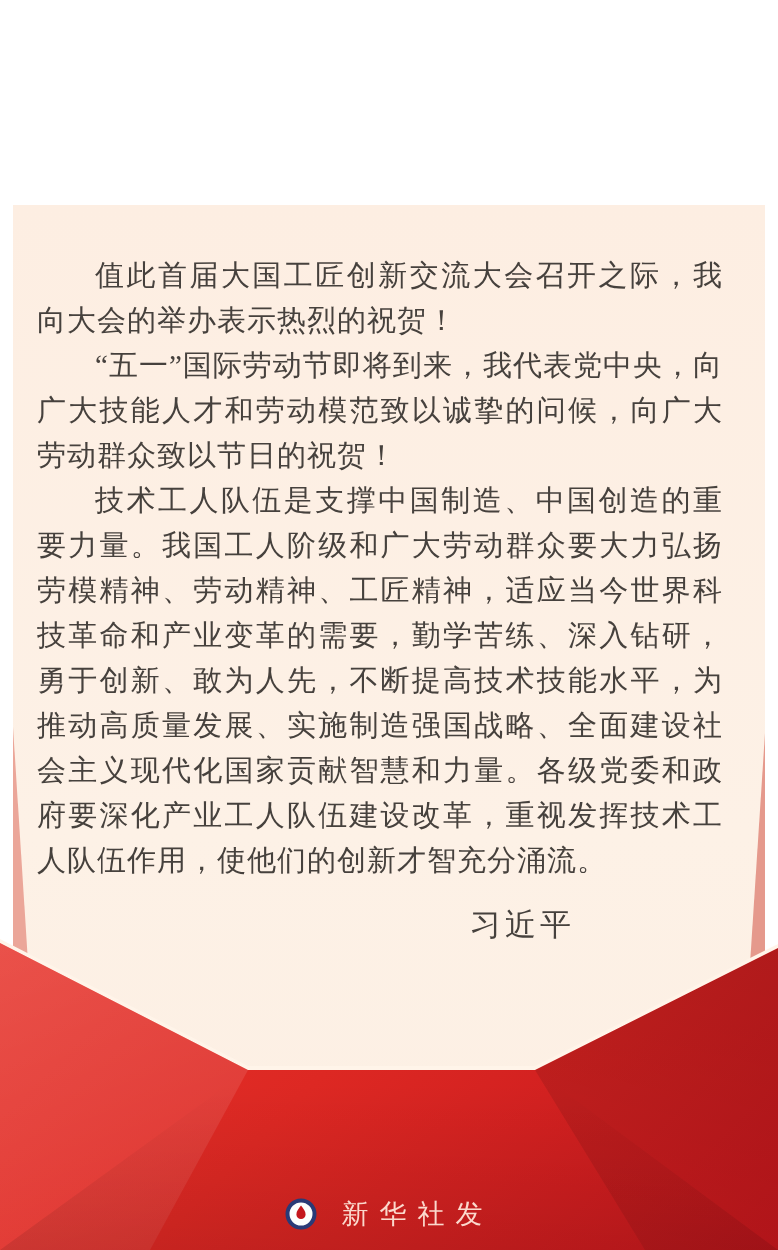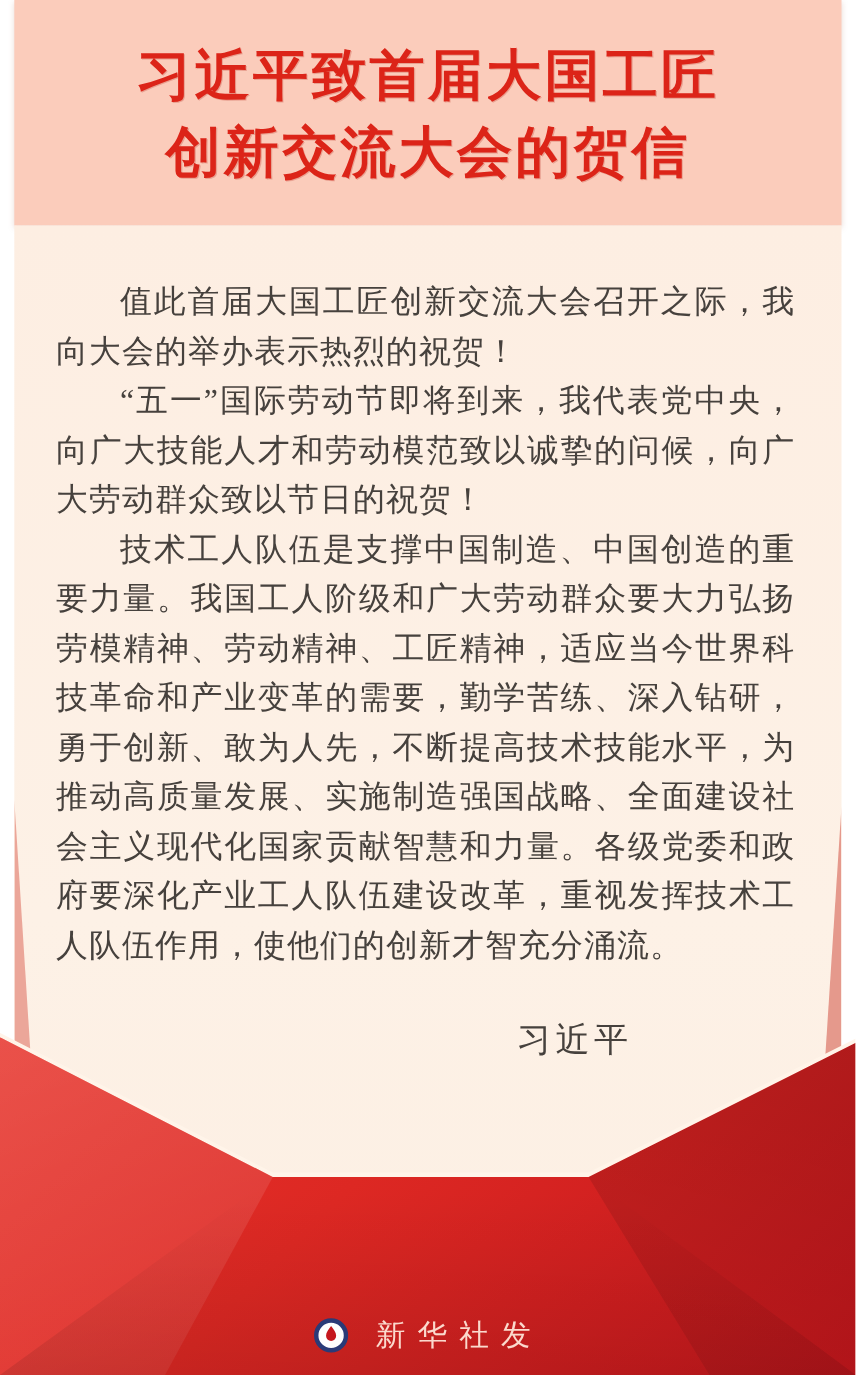--- a/index.html
+++ b/index.html
@@ -25,32 +25,32 @@
     text-shadow:1px 1px 0 rgba(180,30,20,0.25);
     white-space:nowrap;
   }
   
   .letter{
     position:absolute;left:13px;right:13px;top:205px;bottom:0;
     background:linear-gradient(180deg,#fdeee2 0%,#fdf1e6 60%,#fcefe3 100%);
     z-index:1;
   }
   .letter-body{
-    padding:48px 42px 0 38px;
+    padding:48px 42px 0 24px;
     color:#46413d;
     font-family:Liberation Serif, serif;
   }
   .letter-body p{
     margin:0;
     text-indent:2em;
     text-align:justify;
     font-size:29px;line-height:45px;letter-spacing:1px;
   }
   .sig-block{
-    margin-top:36px;margin-right:148px;margin-left:auto;
+    margin-top:16px;margin-right:148px;margin-left:auto;
     width:fit-content;
     text-align:right;color:#46413d;
   }
   .sig-name{font-size:31px;line-height:52px;letter-spacing:4px;}
   .sig-date{font-size:30px;line-height:52px;letter-spacing:1px;}
   
   .sliver{position:absolute;z-index:2;}
   .sliver-left{
     left:13px;top:727px;width:22px;height:345px;
     background:#eba699;
@@ -99,24 +99,20 @@
     text-indent:11px; 
     font-family:"Liberation Serif", serif;
   }
   .logo-icon{display:block;}
 </style>
 </head>
 <body>
 
 <div class="page">
 
-  <div class="header">
-    <div class="title-line">习近平致首届大国工匠</div>
-    <div class="title-line">创新交流大会的贺信</div>
-  </div>
 
   <div class="letter">
     <div class="letter-body">
       <p>值此首届大国工匠创新交流大会召开之际，我向大会的举办表示热烈的祝贺！</p>
       <p>“五一”国际劳动节即将到来，我代表党中央，向广大技能人才和劳动模范致以诚挚的问候，向广大劳动群众致以节日的祝贺！</p>
       <p>技术工人队伍是支撑中国制造、中国创造的重要力量。我国工人阶级和广大劳动群众要大力弘扬劳模精神、劳动精神、工匠精神，适应当今世界科技革命和产业变革的需要，勤学苦练、深入钻研，勇于创新、敢为人先，不断提高技术技能水平，为推动高质量发展、实施制造强国战略、全面建设社会主义现代化国家贡献智慧和力量。各级党委和政府要深化产业工人队伍建设改革，重视发挥技术工人队伍作用，使他们的创新才智充分涌流。</p>
       <div class="sig-block">
         <div class="sig-name">习近平</div>
       </div>
     </div>

